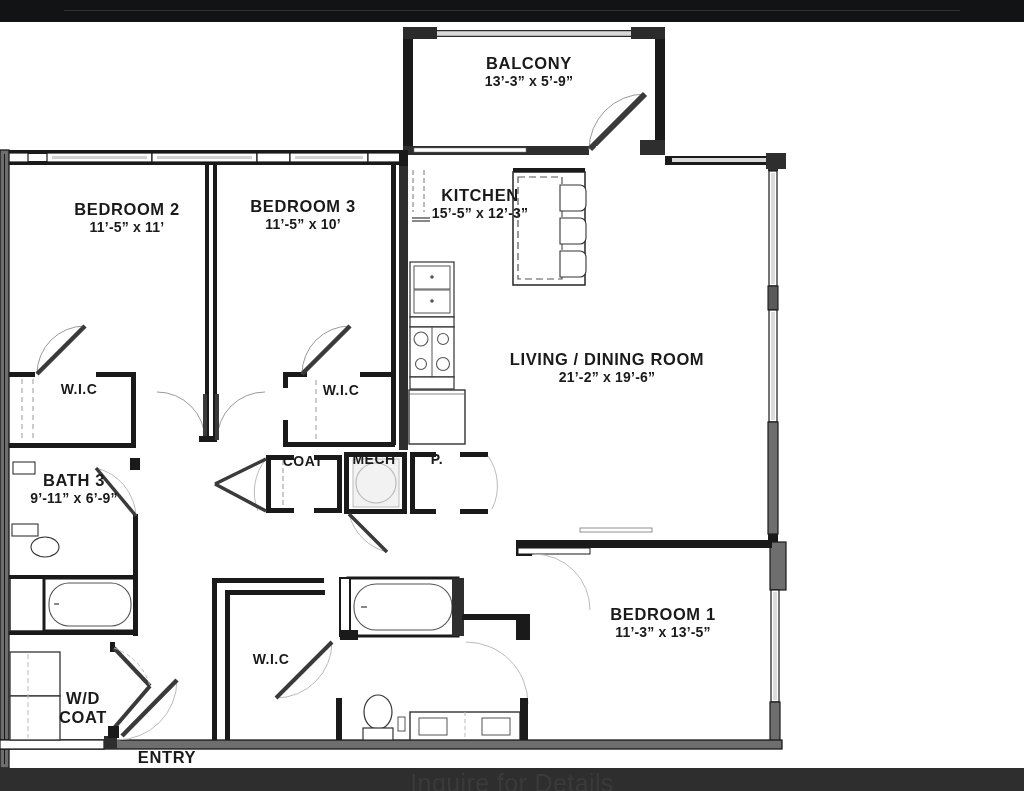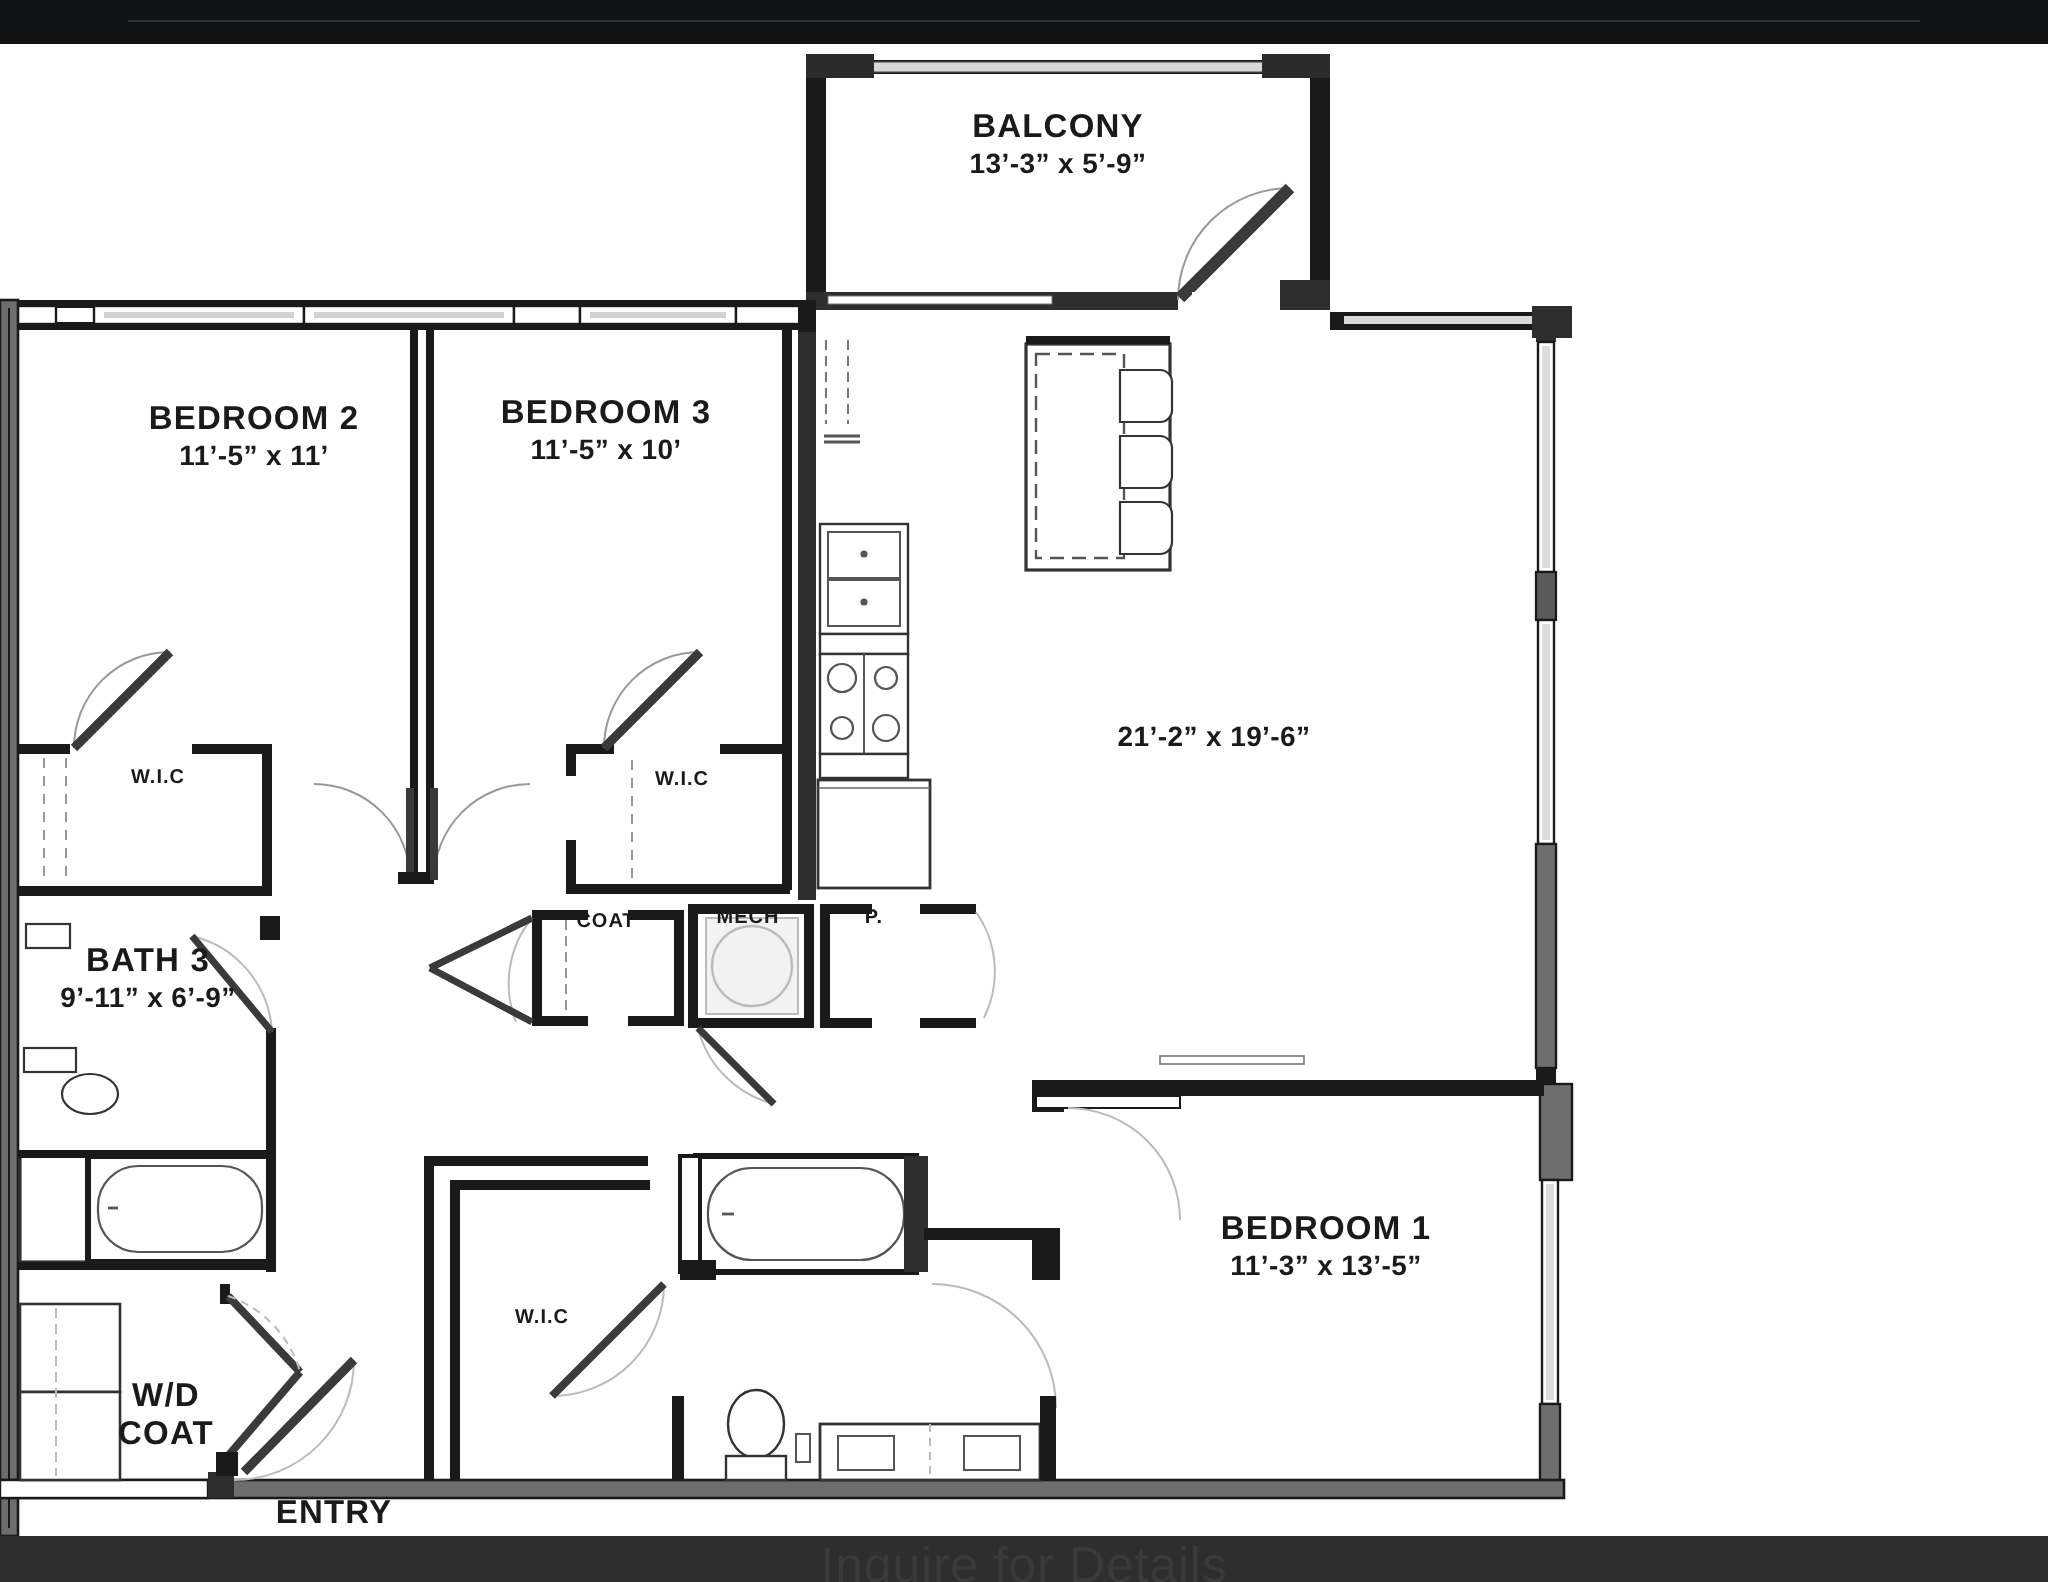--- a/index.html
+++ b/index.html
@@ -23,21 +23,21 @@
   
   #plan{position:absolute;left:0;top:22px;width:1024px;height:746px;background:#fff;}
   #plan svg{display:block;}
 
   
   .lbl{position:absolute;text-align:center;color:#1a1a1a;
        font-family:"Liberation Sans", sans-serif;font-weight:700;
        line-height:1.15;white-space:nowrap;pointer-events:none;}
   .lbl .nm{display:block;font-size:16.5px;letter-spacing:.6px;}
   .lbl .dim{display:block;font-size:14px;letter-spacing:.2px;}
-  .lbl.sm .nm{font-size:10px;letter-spacing:.5px;}
+  .lbl.sm .nm{font-size:14px;letter-spacing:.5px;}
 </style>
 </head>
 <body>
 
 <div id="stage">
 
   <div class="topbar">
     <div class="hairline"></div>
   </div>
 
@@ -328,22 +328,27 @@
   <div class="lbl" style="left:127px;top:218px;transform:translate(-50%,-50%);">
     <span class="nm">BEDROOM 2</span>
     <span class="dim">11’-5” x 11’</span>
   </div>
 
   <div class="lbl" style="left:303px;top:215px;transform:translate(-50%,-50%);">
     <span class="nm">BEDROOM 3</span>
     <span class="dim">11’-5” x 10’</span>
   </div>
 
+  <div class="lbl" style="left:480px;top:204px;transform:translate(-50%,-50%);">
+    <span class="nm">KITCHEN</span>
+    <span class="dim">15’-5” x 12’-3”</span>
+  </div>
 
   <div class="lbl" style="left:607px;top:368px;transform:translate(-50%,-50%);">
+    <span class="nm">LIVING / DINING ROOM</span>
     <span class="dim">21’-2” x 19’-6”</span>
   </div>
 
   <div class="lbl sm" style="left:79px;top:389px;transform:translate(-50%,-50%);">
     <span class="nm">W.I.C</span>
   </div>
 
   <div class="lbl sm" style="left:341px;top:390px;transform:translate(-50%,-50%);">
     <span class="nm">W.I.C</span>
   </div>

